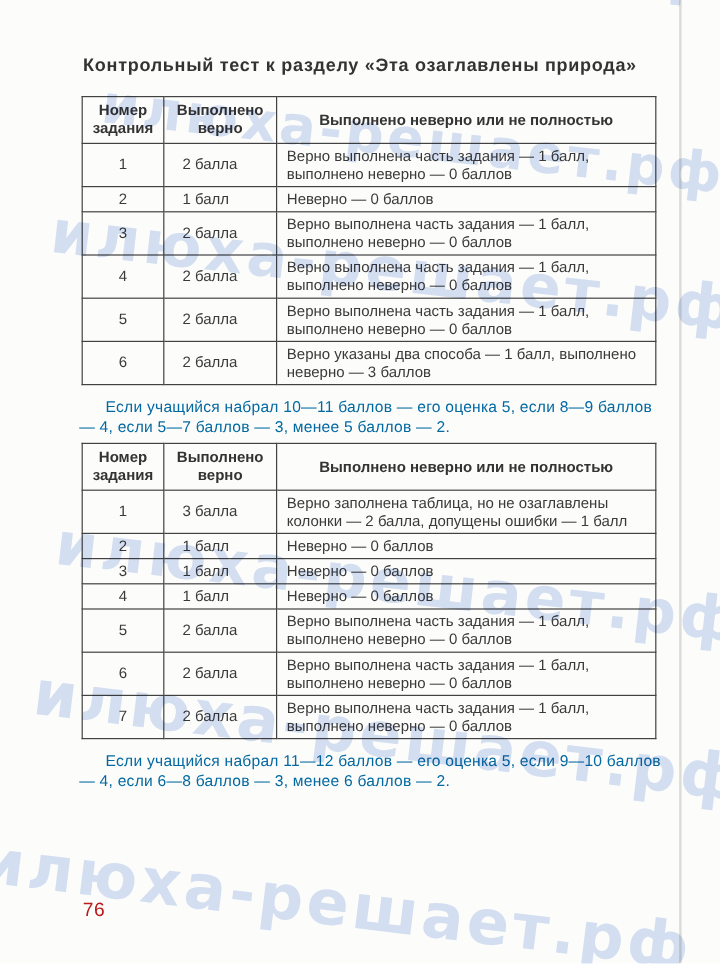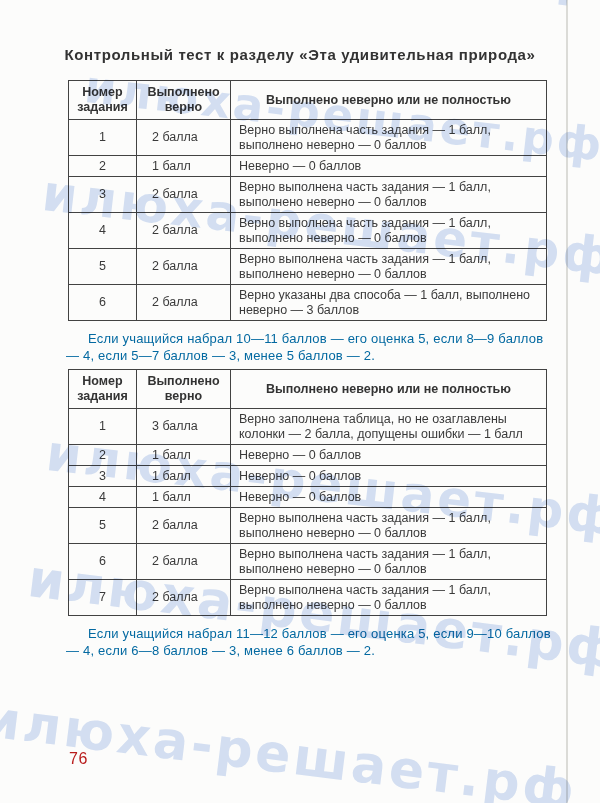--- a/index.html
+++ b/index.html
@@ -74,21 +74,21 @@
 
 <div class="page">
 
   <div class="wm wm0">илюха-решает.рф</div>
   <div class="wm wm1">илюха-решает.рф</div>
   <div class="wm wm2">илюха-решает.рф</div>
   <div class="wm wm3">илюха-решает.рф</div>
   <div class="wm wm4">илюха-решает.рф</div>
   <div class="wm wm5">илюха-решает.рф</div>
 
-  <h1 class="sec-title">Контрольный тест к разделу «Эта удивительная природа»</h1>
+  <h1 class="sec-title">Контрольный тест к разделу «Эта озаглавлены природа»</h1>
 
   <table class="score t1">
     <colgroup>
         <col class="c1">
         <col class="c2">
         <col class="c3">
       </colgroup>
     <thead>
       <tr>
         <th>Номер задания</th>

